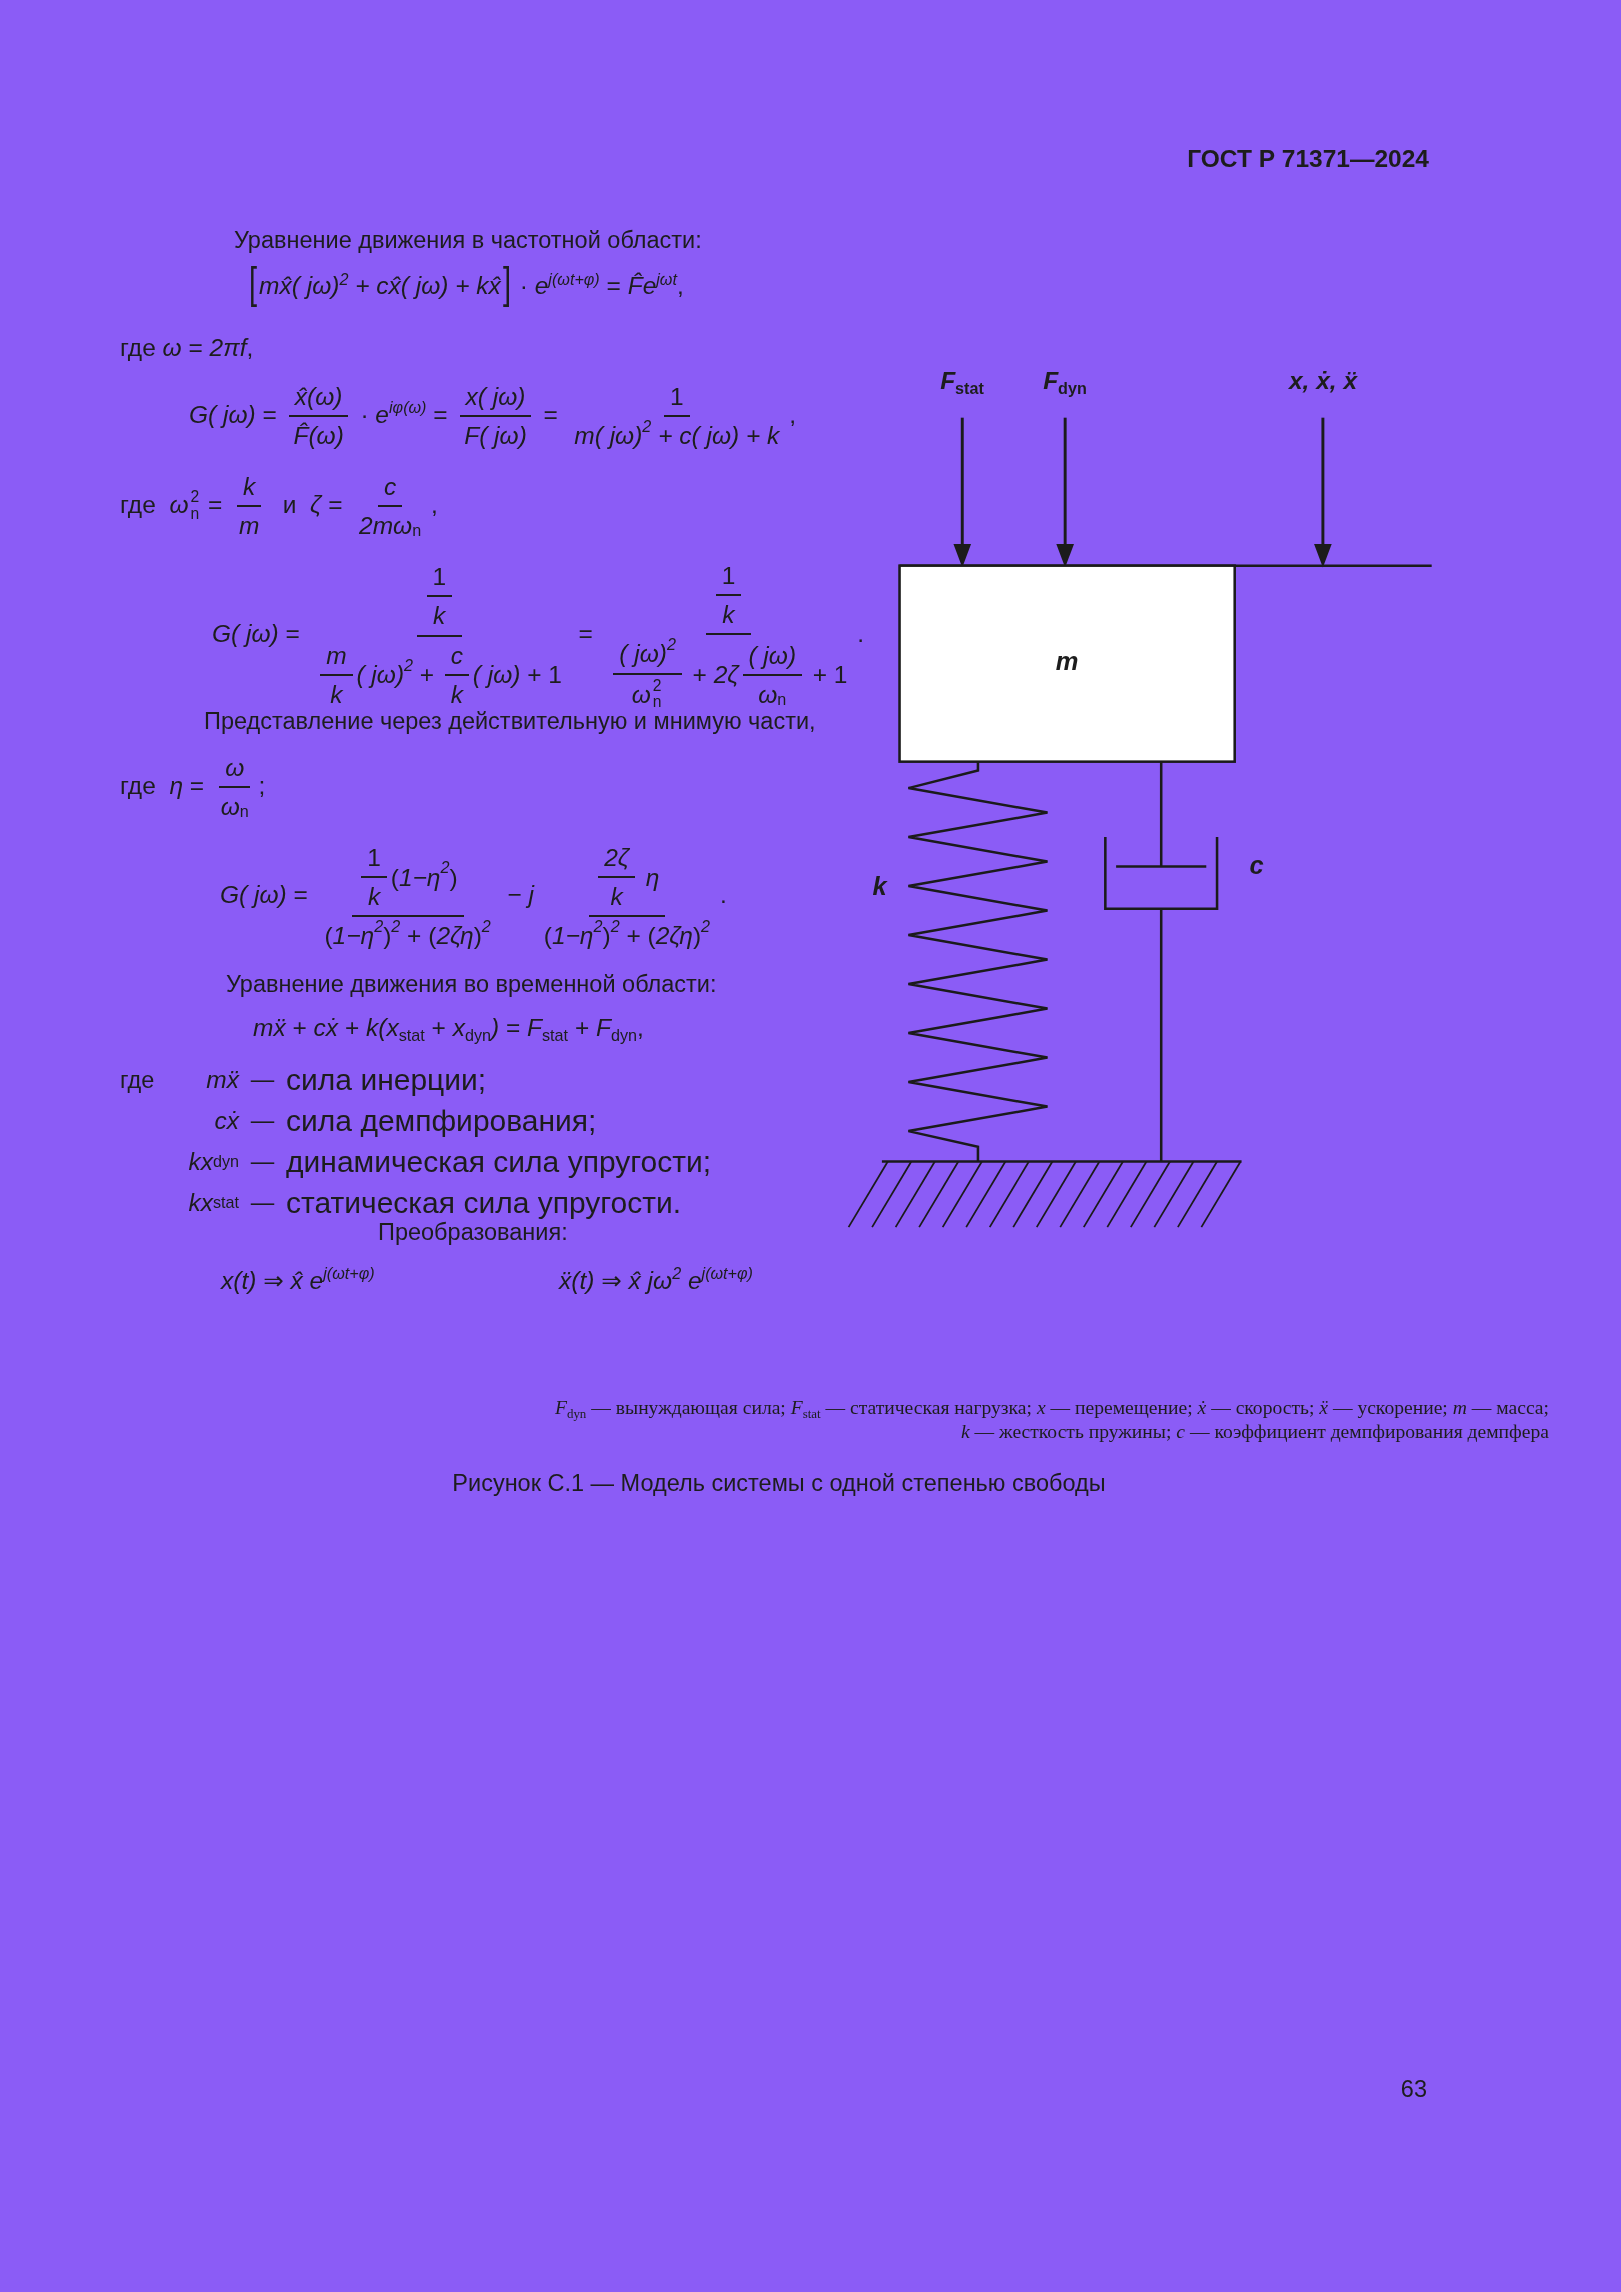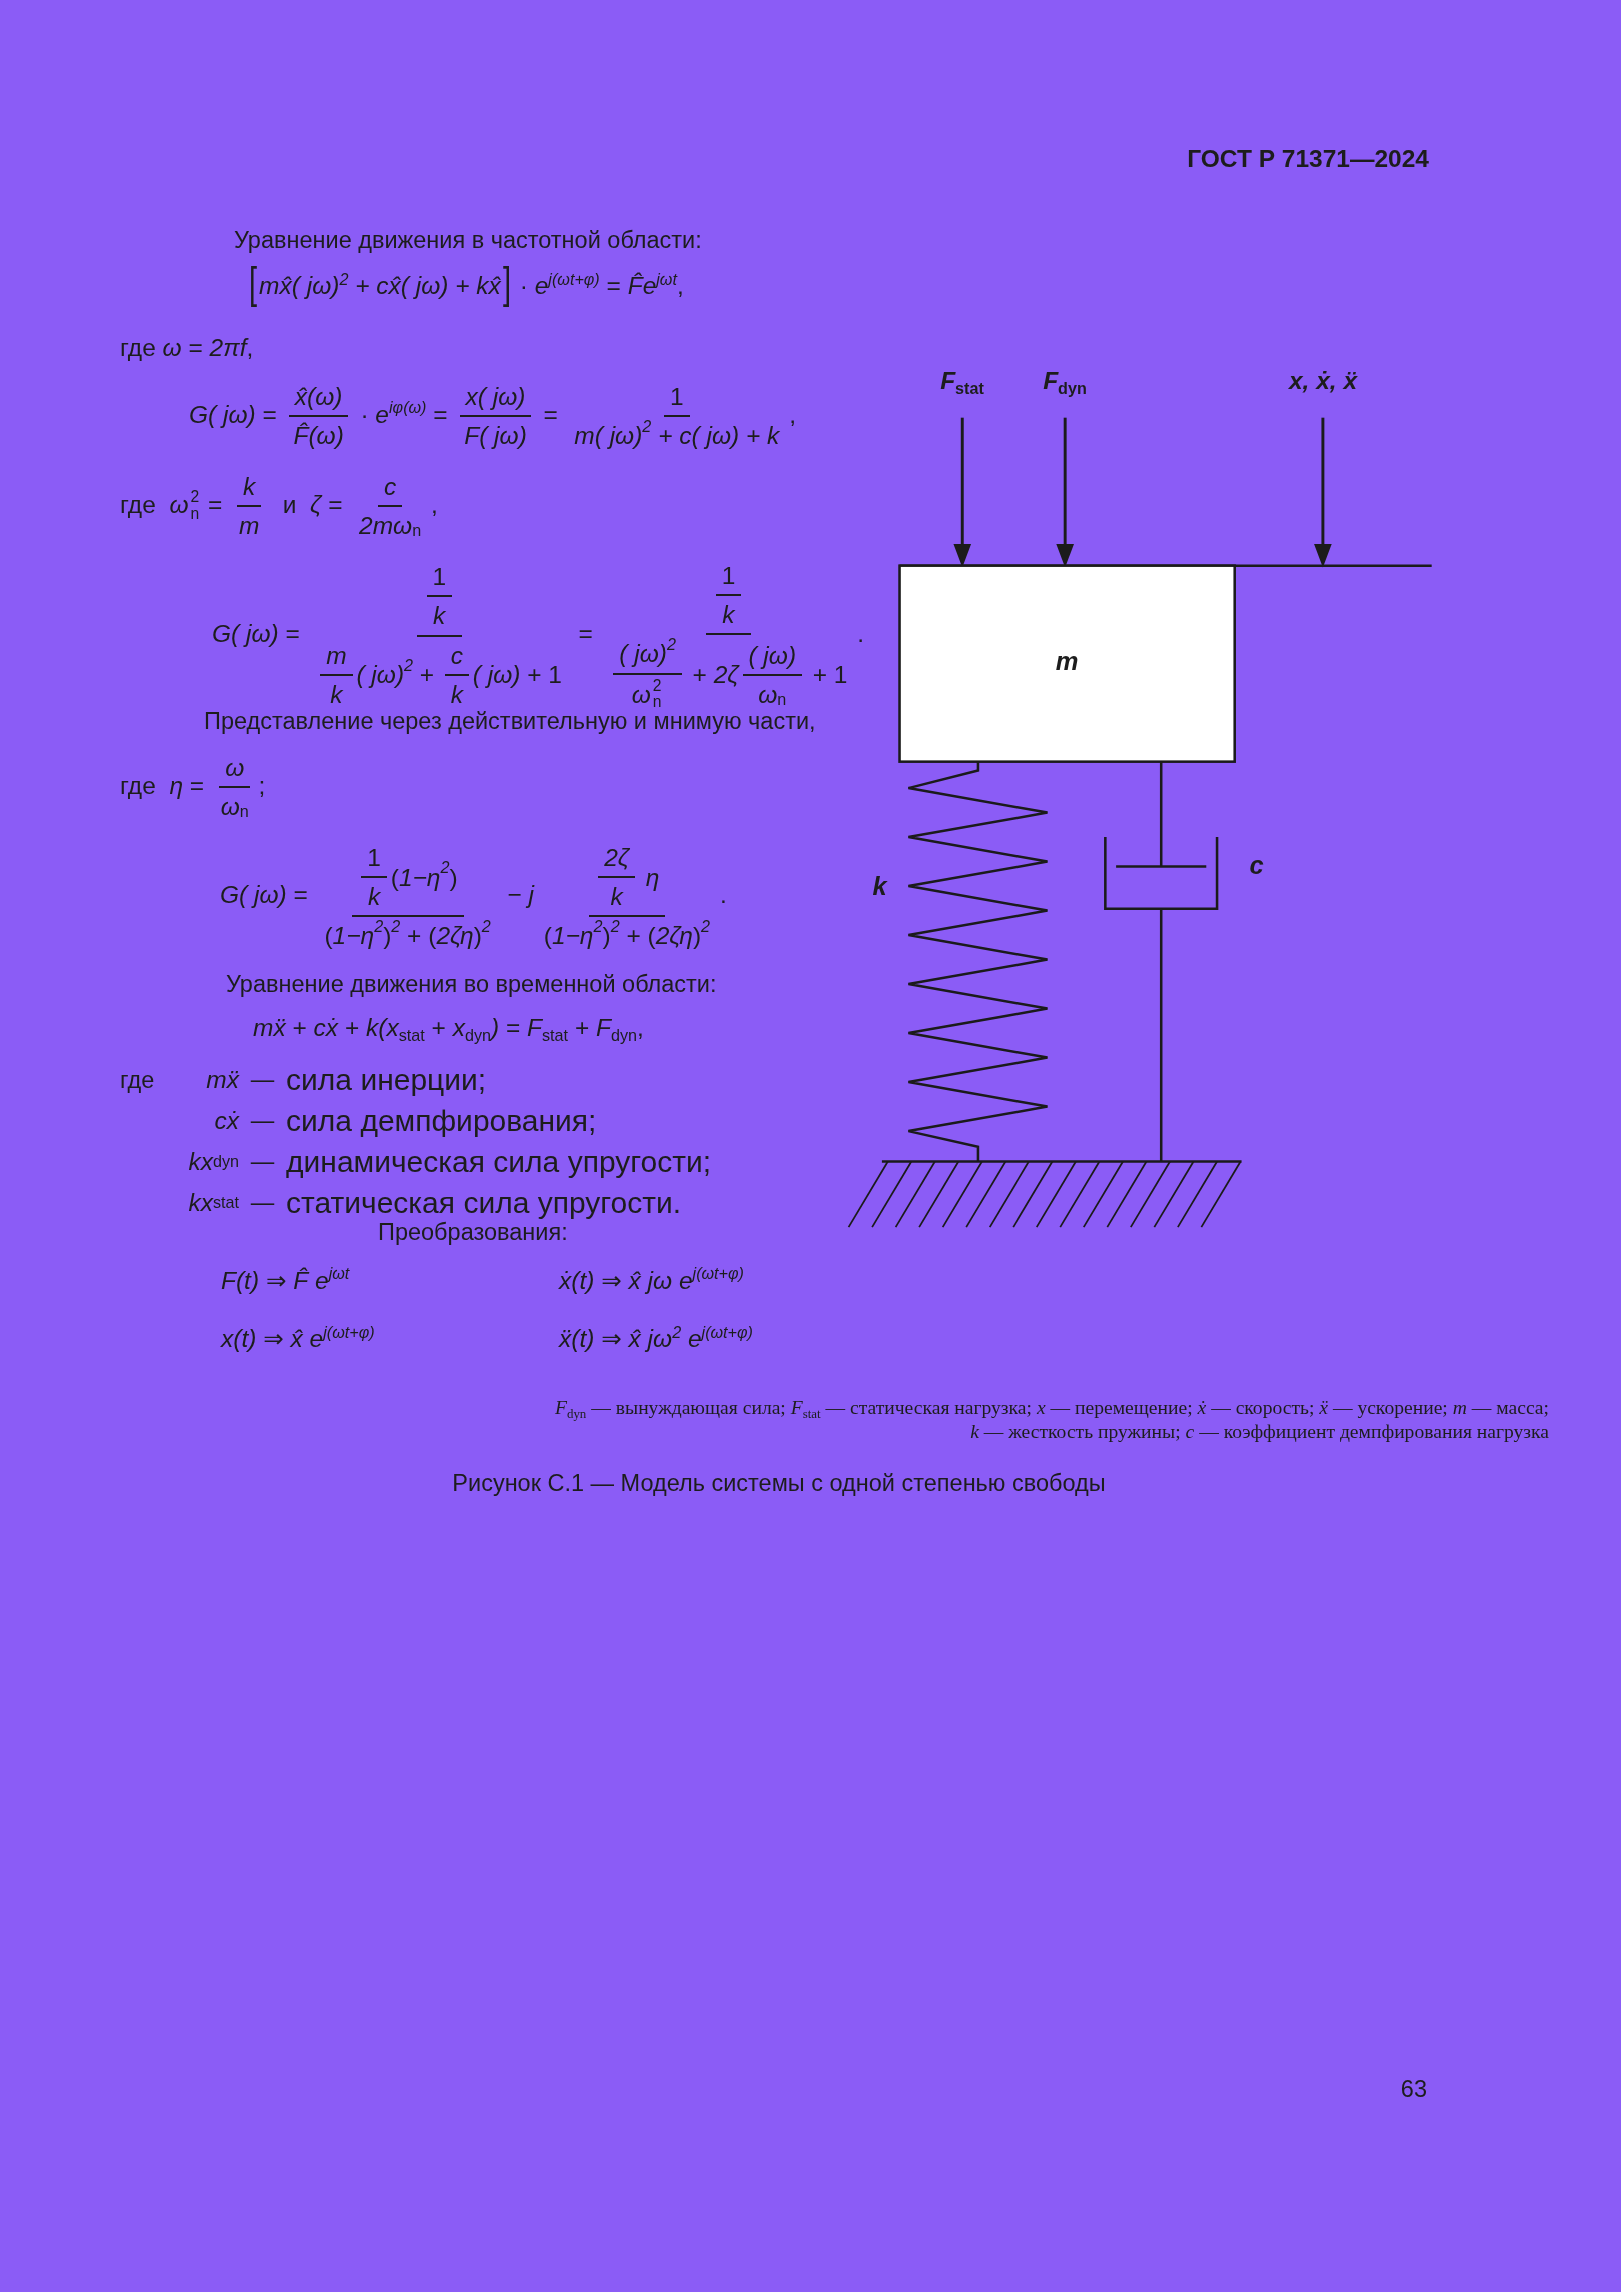--- a/index.html
+++ b/index.html
@@ -87,32 +87,28 @@
         <span class="def-term mathline"><span class="mi">kx</span><span class="msub">stat</span></span>
         <span class="def-dash">—</span>
         <span class="def-text">статическая сила упругости.</span>
       </div>
     </div>
   </div>
 
   <div class="abs" style="top:1219px;left:221px;">
     <div class="ttl" style="margin-left:157px;">Преобразования:</div>
     <div class="trow">
-      <span class="tcell mathline"><span class="mi">F(t)</span><span class="mr"> ⇒ </span><span class="mi">F̂ e</span><span class="msup">jωt</span></span>
-      <span class="tcell mathline"><span class="mi">ẋ(t)</span><span class="mr"> ⇒ </span><span class="mi">x̂ jω e</span><span class="msup">j(ωt+φ)</span></span>
-    </div>
-    <div class="trow">
       <span class="tcell mathline"><span class="mi">x(t)</span><span class="mr"> ⇒ </span><span class="mi">x̂ e</span><span class="msup">j(ωt+φ)</span></span>
       <span class="tcell mathline"><span class="mi">ẍ(t)</span><span class="mr"> ⇒ </span><span class="mi">x̂ jω</span><span class="msup">2</span><span class="mi"> e</span><span class="msup">j(ωt+φ)</span></span>
     </div>
   </div>
 
   <div class="legend abs" style="top:1396px;left:0;width:1549px;">
     <div class="mathline"><span class="mi">F</span><span class="msub">dyn</span><span class="mr"> — вынуждающая сила; </span><span class="mi">F</span><span class="msub">stat</span><span class="mr"> — статическая нагрузка; </span><span class="mi">x</span><span class="mr"> — перемещение; </span><span class="mi">ẋ</span><span class="mr"> — скорость; </span><span class="mi">ẍ</span><span class="mr"> — ускорение; </span><span class="mi">m</span><span class="mr"> — масса;</span></div>
-    <div class="mathline"><span class="mi">k</span><span class="mr"> — жесткость пружины; </span><span class="mi">c</span><span class="mr"> — коэффициент демпфирования нагрузка</span></div>
+    <div class="mathline"><span class="mi">k</span><span class="mr"> — жесткость пружины; </span><span class="mi">c</span><span class="mr"> — коэффициент демпфирования демпфера</span></div>
   </div>
 
   <div class="caption abs" style="top:1470px;left:0;width:1558px;">Рисунок С.1 — Модель системы с одной степенью свободы</div>
 
   <div class="pagenum abs" style="top:2076px;right:194px;">63</div>
 
   <div class="diagram abs" style="top:353px;left:823px;width:647px;height:882px;">
     <svg width="647" height="882" viewBox="0 0 660 900">
       <g stroke="#1b1b1b" stroke-width="3" fill="none">
         <line x1="142" y1="66" x2="142" y2="198"></line>

